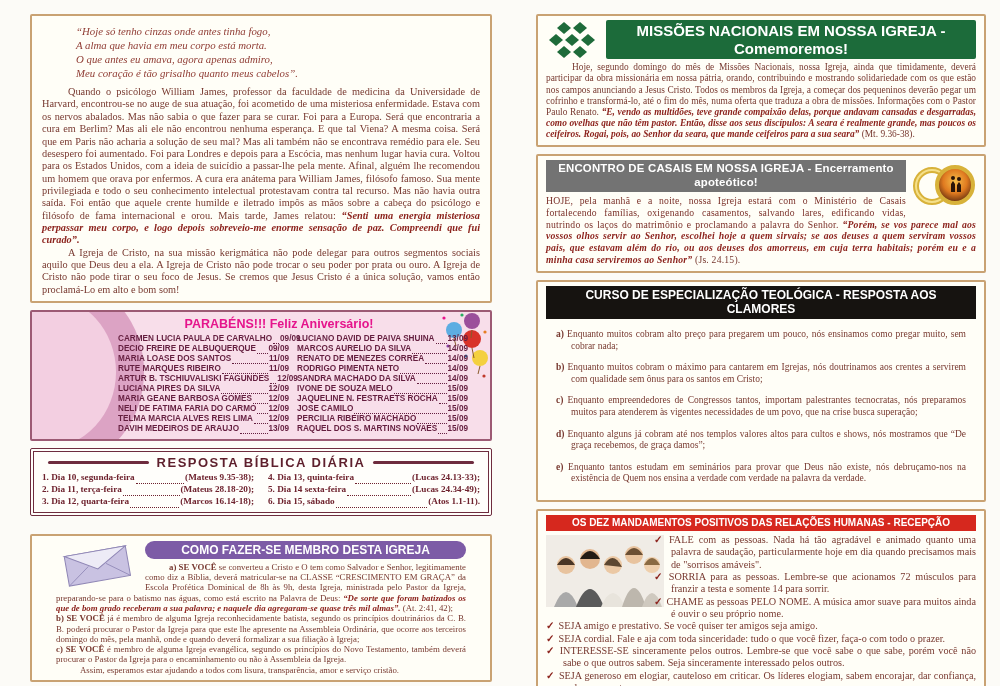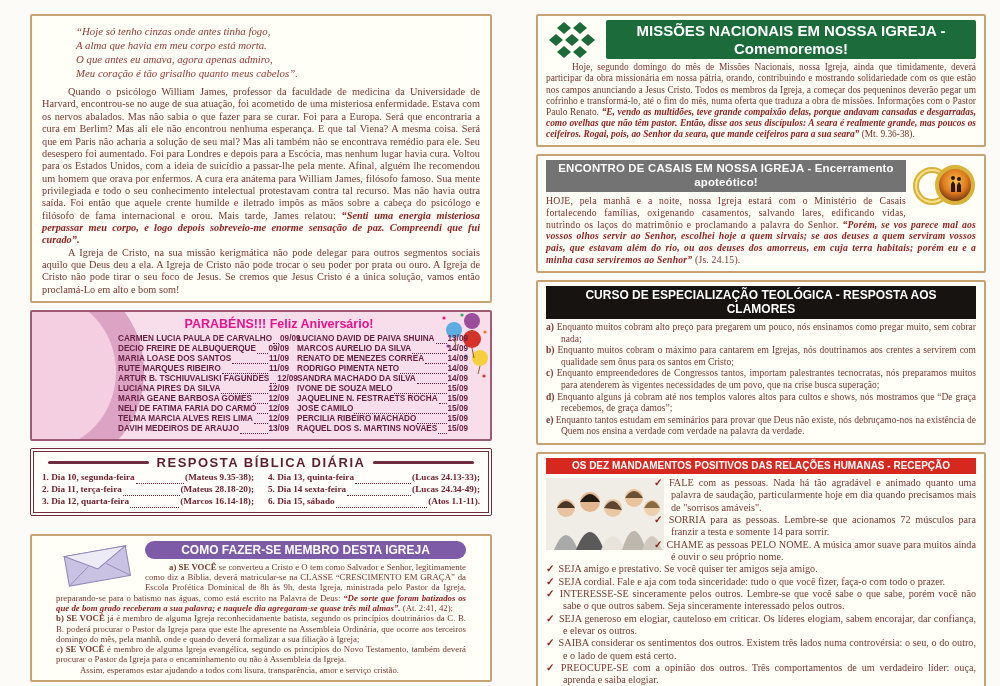--- a/index.html
+++ b/index.html
@@ -57,21 +57,21 @@
   .m-bold{font-weight:bold;}
 
   
   .missoes{padding:4px 8px 5px;color:#77382F;font-size:9.4px;line-height:1.18;text-align:justify;}
   .mn-logo{float:left;width:52px;height:42px;margin:0 8px 0 0;}
 
   .casais{padding:4px 8px 5px;color:#7A2F28;font-size:9.7px;line-height:1.22;text-align:justify;letter-spacing:0.2px;}
   .rings{float:right;width:64px;height:50px;margin:0 0 2px 6px;}
 
   .curso{padding:4px 8px 5px;color:#77382F;font-size:9.5px;line-height:1.22;text-align:justify;}
-  .c-item{padding-left:15px;text-indent:-15px;margin:0;}
+  .c-item{padding-left:15px;text-indent:-15px;margin:10px;}
   .c-lbl{font-weight:bold;}
 
   .mandamentos{padding:4px 8px 5px;color:#77382F;font-size:10.2px;line-height:1.21;text-align:justify;}
   .photo{float:left;width:118px;height:72px;margin:1px 7px 2px 0;}
   .md-item{padding-left:17px;text-indent:-17px;margin:0;}
   .check{color:#8C231D;font-weight:bold;margin-right:4px;}
 </style>
 </head>
 <body>
 

